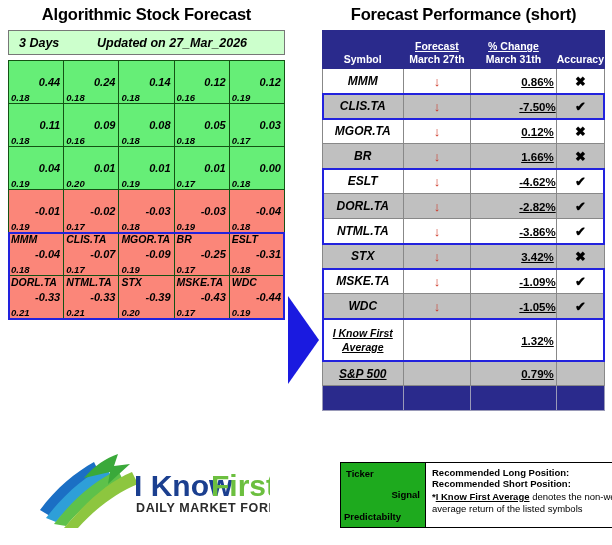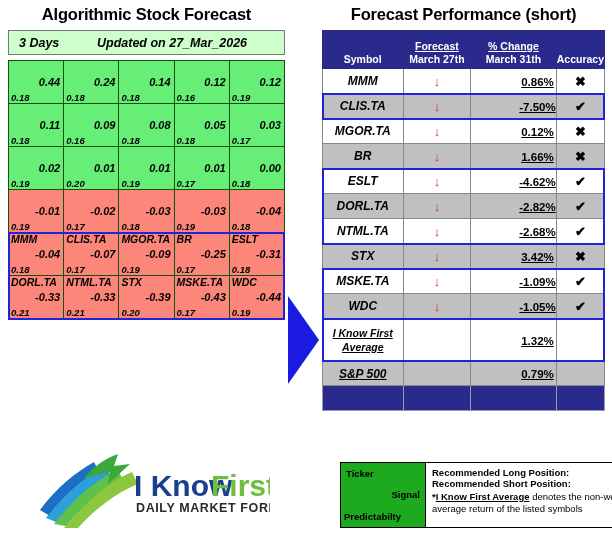--- a/index.html
+++ b/index.html
@@ -172,21 +172,21 @@
           </td>
           <td>
             <span class="cell-ticker"></span>
             <span class="cell-signal">0.03</span>
             <span class="cell-pred">0.17</span>
           </td>
         </tr>
         <tr class="green">
           <td>
             <span class="cell-ticker"></span>
-            <span class="cell-signal">0.02</span>
+            <span class="cell-signal">0.04</span>
             <span class="cell-pred">0.19</span>
           </td>
           <td>
             <span class="cell-ticker"></span>
             <span class="cell-signal">0.01</span>
             <span class="cell-pred">0.20</span>
           </td>
           <td>
             <span class="cell-ticker"></span>
             <span class="cell-signal">0.01</span>
@@ -353,21 +353,21 @@
         </tr>
         <tr class="grey">
           <td class="sym-cell">DORL.TA</td>
           <td><span class="arrow-dn">↓</span></td>
           <td><span class="chg-cell">-2.82%</span></td>
           <td class="acc-cell">✔</td>
         </tr>
         <tr class="white">
           <td class="sym-cell">NTML.TA</td>
           <td><span class="arrow-dn">↓</span></td>
-          <td><span class="chg-cell">-2.68%</span></td>
+          <td><span class="chg-cell">-3.86%</span></td>
           <td class="acc-cell">✔</td>
         </tr>
         <tr class="grey">
           <td class="sym-cell">STX</td>
           <td><span class="arrow-dn">↓</span></td>
           <td><span class="chg-cell">3.42%</span></td>
           <td class="acc-cell">✖</td>
         </tr>
         <tr class="white">
           <td class="sym-cell">MSKE.TA</td>

